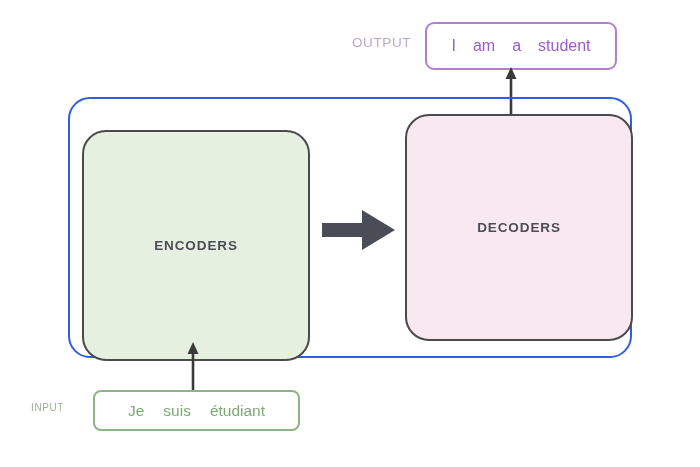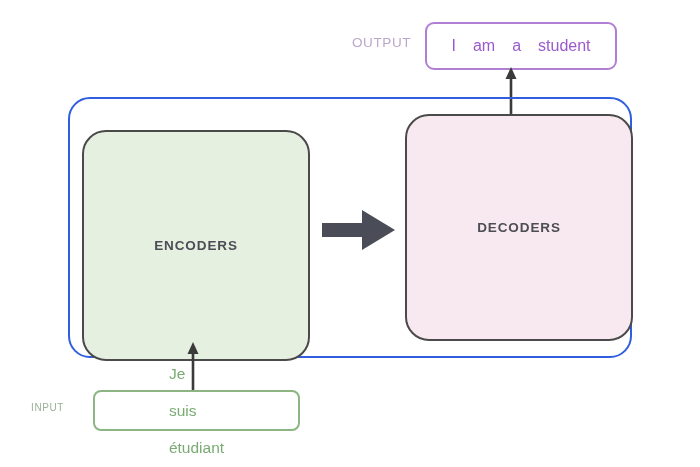--- a/index.html
+++ b/index.html
@@ -78,21 +78,20 @@
     align-items: center;
     justify-content: center;
   }
   .in-tokens {
     display: flex;
     align-items: baseline;
     gap: 19px;
     font-size: 15.5px;
     color: #7aab73;
     white-space: nowrap;
-    flex-direction: column;
   }
 
   
   #blue-container {
     position: absolute;
     left: 68px;
     top: 97px;
     width: 564px;
     height: 261px;
     box-sizing: border-box;

